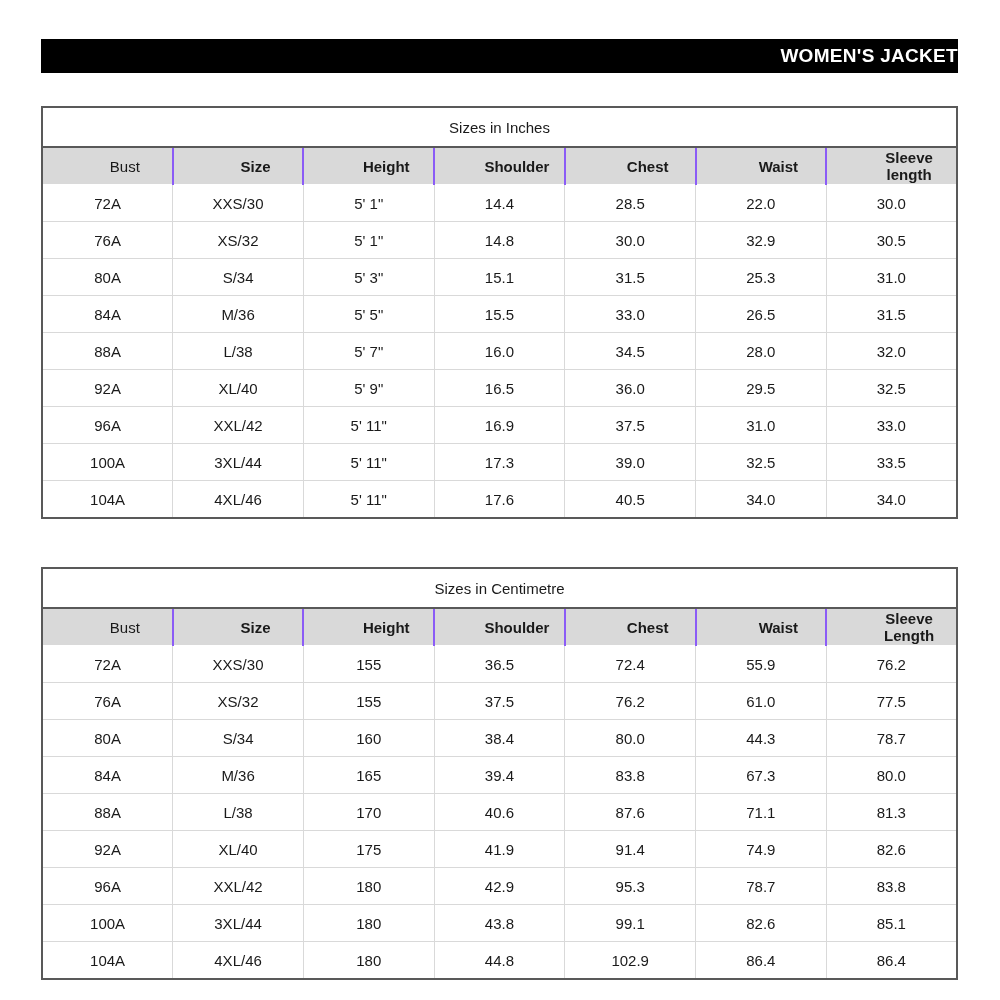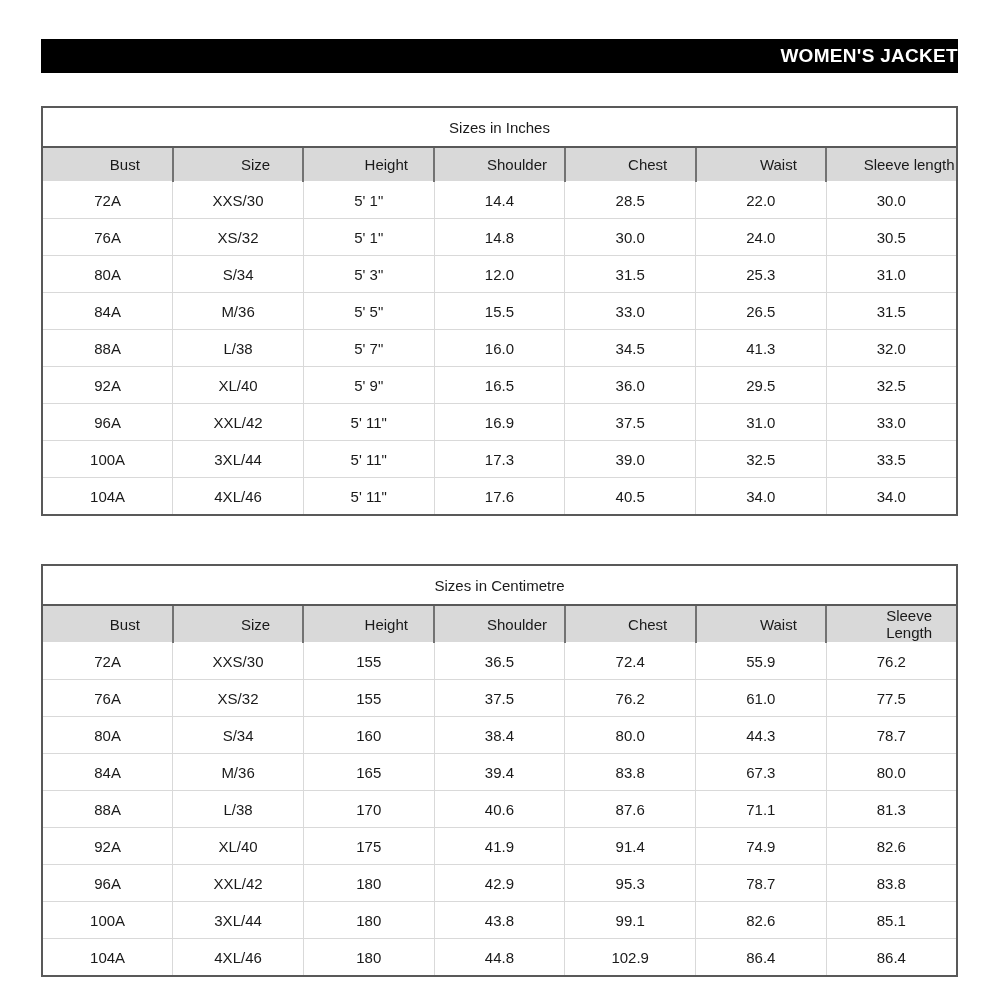--- a/index.html
+++ b/index.html
@@ -52,21 +52,22 @@
     height: 31px;
     background: #d9d9d9;
     font-weight: normal;
     text-align: center;
     vertical-align: middle;
     font-size: 15px;
     border-bottom: 1px solid #ffffff;
     padding-left: 36px;
   }
   table.size-table th + th {
-    border-left: 2px solid #737373;
+    border-left: 2px solid #8b5cf6;
+    font-weight: bold;
   }
   table.size-table td.data-cell {
     height: 34px;
     text-align: center;
     vertical-align: middle;
     background: #ffffff;
     border: 1px solid #d9d9d9;
   }
 </style>
 </head>
@@ -102,48 +103,48 @@
           <td class="data-cell">28.5</td>
           <td class="data-cell">22.0</td>
           <td class="data-cell">30.0</td>
         </tr>
         <tr>
           <td class="data-cell">76A</td>
           <td class="data-cell">XS/32</td>
           <td class="data-cell">5' 1"</td>
           <td class="data-cell">14.8</td>
           <td class="data-cell">30.0</td>
-          <td class="data-cell">24.0</td>
+          <td class="data-cell">32.9</td>
           <td class="data-cell">30.5</td>
         </tr>
         <tr>
           <td class="data-cell">80A</td>
           <td class="data-cell">S/34</td>
           <td class="data-cell">5' 3"</td>
-          <td class="data-cell">12.0</td>
+          <td class="data-cell">15.1</td>
           <td class="data-cell">31.5</td>
           <td class="data-cell">25.3</td>
           <td class="data-cell">31.0</td>
         </tr>
         <tr>
           <td class="data-cell">84A</td>
           <td class="data-cell">M/36</td>
           <td class="data-cell">5' 5"</td>
           <td class="data-cell">15.5</td>
           <td class="data-cell">33.0</td>
           <td class="data-cell">26.5</td>
           <td class="data-cell">31.5</td>
         </tr>
         <tr>
           <td class="data-cell">88A</td>
           <td class="data-cell">L/38</td>
           <td class="data-cell">5' 7"</td>
           <td class="data-cell">16.0</td>
           <td class="data-cell">34.5</td>
-          <td class="data-cell">41.3</td>
+          <td class="data-cell">28.0</td>
           <td class="data-cell">32.0</td>
         </tr>
         <tr>
           <td class="data-cell">92A</td>
           <td class="data-cell">XL/40</td>
           <td class="data-cell">5' 9"</td>
           <td class="data-cell">16.5</td>
           <td class="data-cell">36.0</td>
           <td class="data-cell">29.5</td>
           <td class="data-cell">32.5</td>

